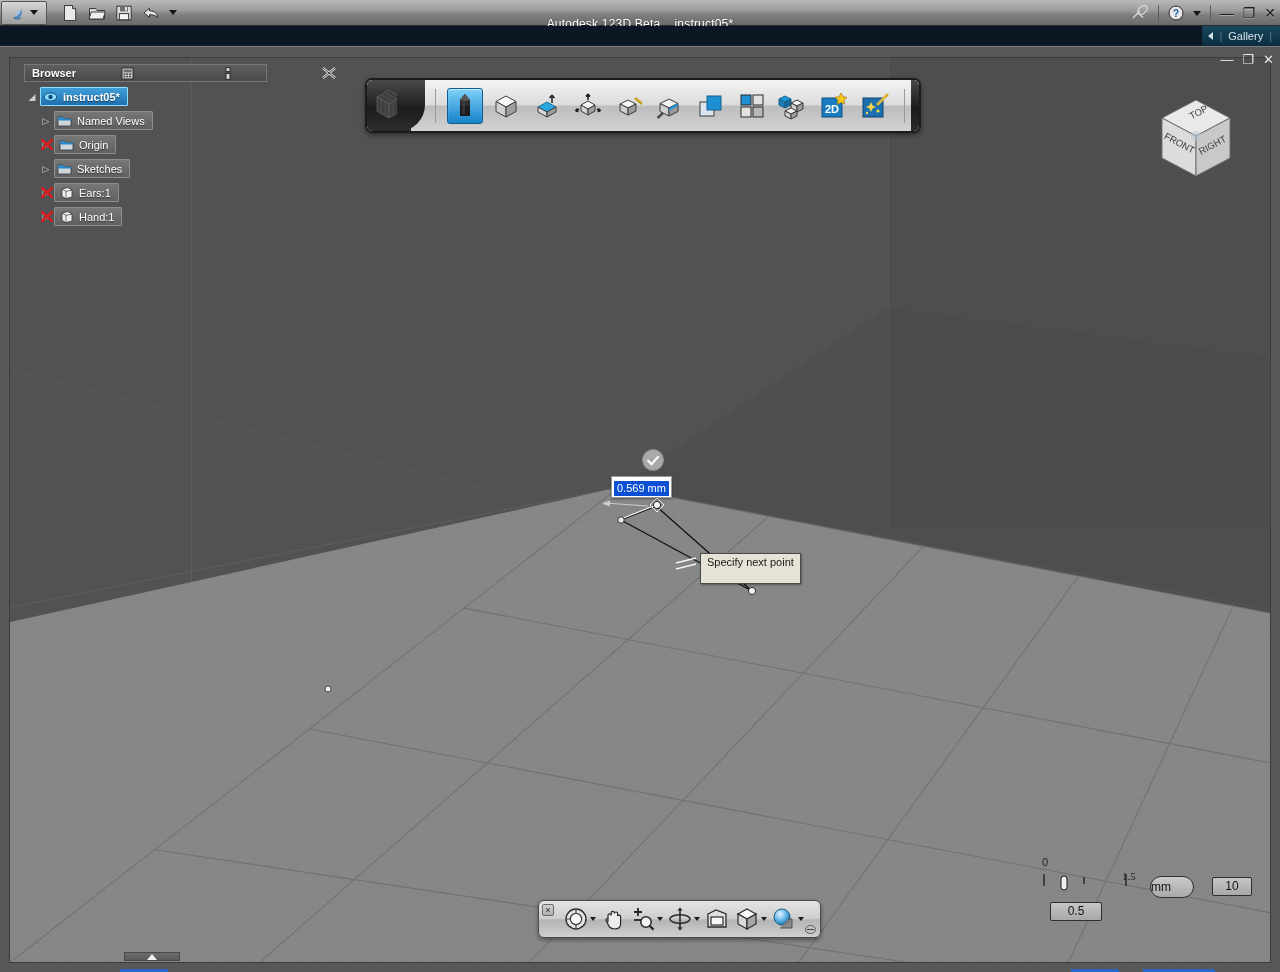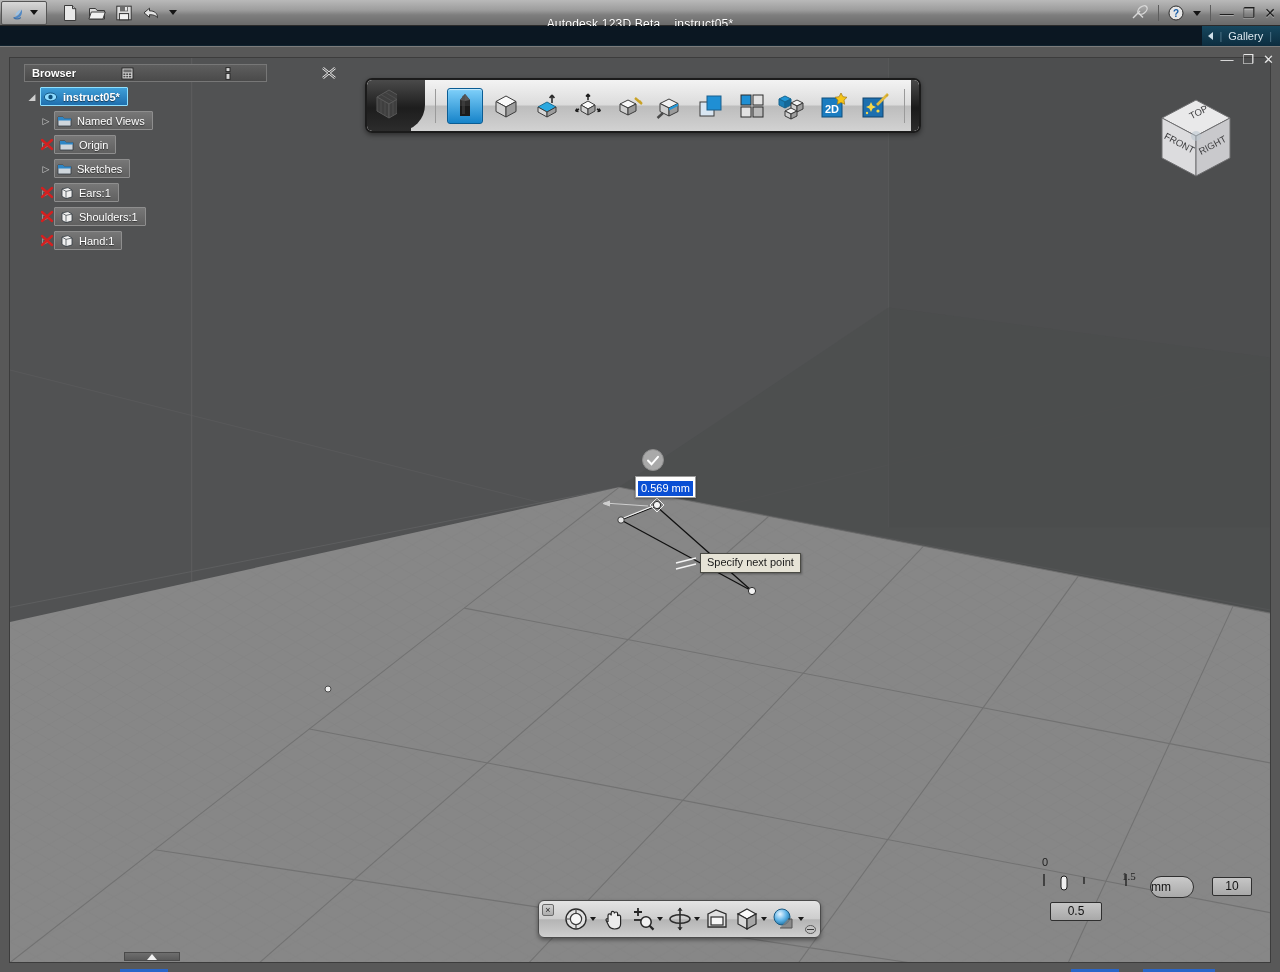--- a/index.html
+++ b/index.html
@@ -154,30 +154,29 @@
 
   
   .viewcube { position:absolute; right:34px; top:38px; width:80px; height:86px; z-index:25; }
 
   
   .sketch { position:absolute; left:0; top:0; width:1262px; height:906px; z-index:20; pointer-events:none; }
   .dim-field {
     position:absolute; left:601px; top:418px; z-index:26;
     background:#ffffff; border:1px solid #9a9a9a; padding:1px 2px;
     box-shadow:0 1px 2px rgba(0,0,0,.35);
-    margin-left:24px;
   }
   .dim-field span {
     display:inline-block; background:#0a4fd4; color:#ffffff;
     font-size:11px; padding:0 3px; line-height:15px;
   }
   .tooltip {
     position:absolute; left:690px; top:495px; z-index:26;
     background:#e6e3d6; border:1px solid #4a4a44;
-    font-size:11px; color:#1a1a1a; padding:2px 6px 3px; line-height:13px;
+    font-size:11px; color:#1a1a1a; padding:2px 6px 14px; line-height:13px;
     box-shadow:1px 1px 2px rgba(0,0,0,.35);
   }
 
   
   .scalewidget { position:absolute; right:16px; bottom:26px; z-index:25; color:#1c1c1c; }
   .sw-num { position:absolute; font-size:11px; color:#1e1e1e; }
   .sw-box {
     position:absolute; background:linear-gradient(to bottom,#c6c6c6,#a8a8a8);
     border:1px solid #2f2f2f; border-radius:2px;
     font-size:12px; color:#131313; text-align:center; line-height:17px; height:19px;
@@ -487,34 +486,20 @@
               <span class="twist ind1">▷</span>
               <span class="node">
                 <svg class="gl" viewBox="0 0 15 14" style="margin-left: -17px; margin-right: 1px; position: relative; z-index: 2;">
                   <path d="M2 2 L12 11 M12 2 L2 11" stroke="#d42020" stroke-width="2.4" stroke-linecap="round"></path>
                 </svg>
                 <svg class="gl" viewBox="0 0 15 14">
                   <path d="M3 3 L9 1.6 L13 4 L13 11 L7 12.6 L3 10.4Z" fill="#f0f0f0" stroke="#31393f" stroke-width=".8"></path>
                   <path d="M3 3 L7 5.4 L13 4" fill="none" stroke="#31393f" stroke-width=".7"></path>
                   <path d="M7 5.4 L7 12.6" fill="none" stroke="#31393f" stroke-width=".7"></path>
                 </svg>
-                <span class="lbl">Shoulders:1</span>
-              </span>
-            </div>
-            <div class="trow">
-              <span class="twist ind1">▷</span>
-              <span class="node">
-                <svg class="gl" viewBox="0 0 15 14" style="margin-left: -17px; margin-right: 1px; position: relative; z-index: 2;">
-                  <path d="M2 2 L12 11 M12 2 L2 11" stroke="#d42020" stroke-width="2.4" stroke-linecap="round"></path>
-                </svg>
-                <svg class="gl" viewBox="0 0 15 14">
-                  <path d="M3 3 L9 1.6 L13 4 L13 11 L7 12.6 L3 10.4Z" fill="#f0f0f0" stroke="#31393f" stroke-width=".8"></path>
-                  <path d="M3 3 L7 5.4 L13 4" fill="none" stroke="#31393f" stroke-width=".7"></path>
-                  <path d="M7 5.4 L7 12.6" fill="none" stroke="#31393f" stroke-width=".7"></path>
-                </svg>
                 <span class="lbl">Hand:1</span>
               </span>
             </div>
           </div>
       </div>
 
       <div class="maintb">
         <div class="tb-cap-l">
           <svg width="44" height="40" viewBox="0 0 44 40">
             <g fill="#3f3f3f" stroke="#595959" stroke-width="1">

